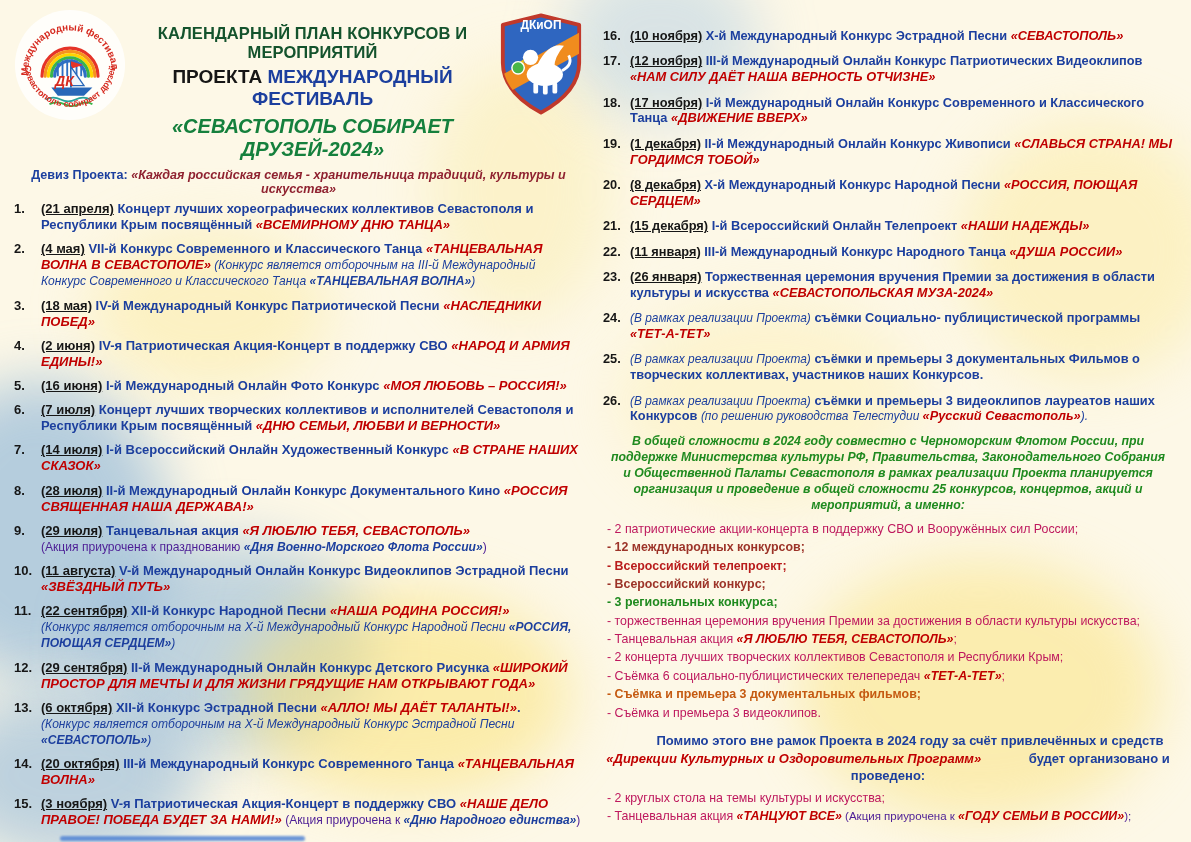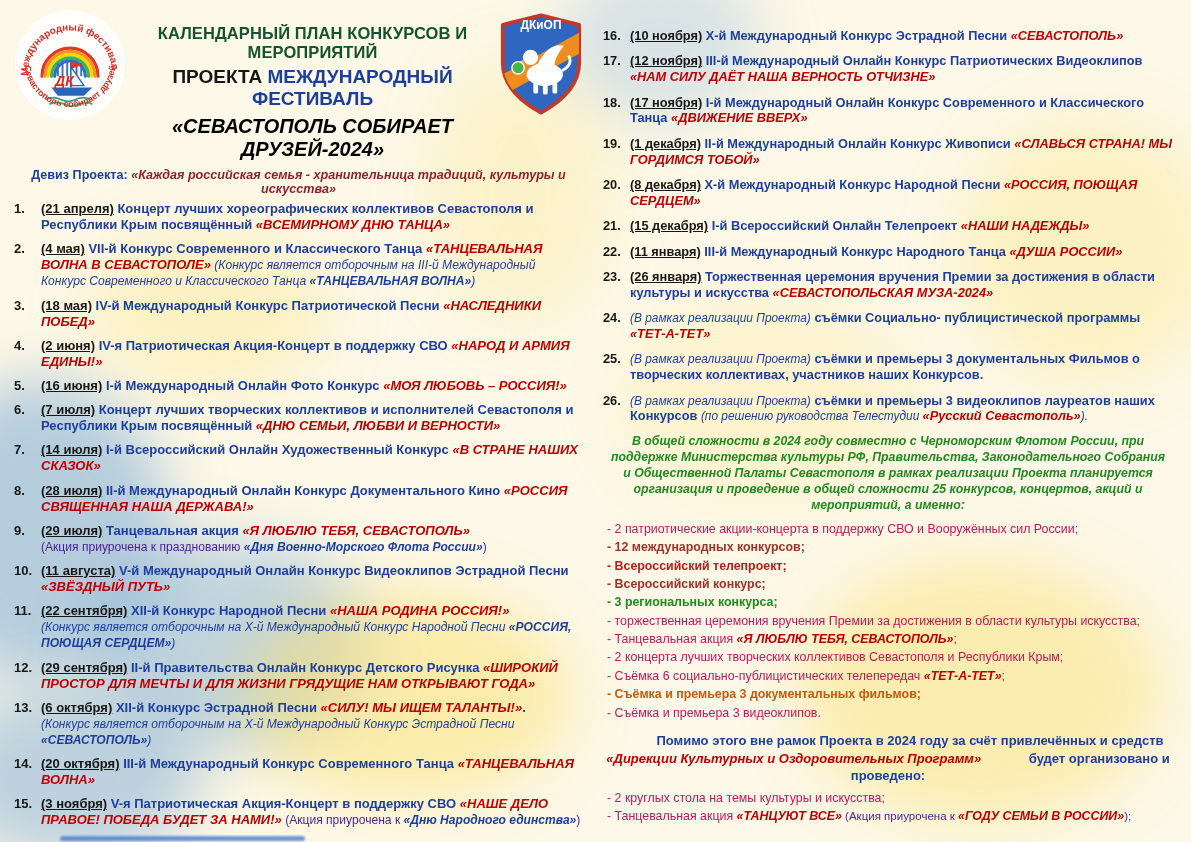--- a/index.html
+++ b/index.html
@@ -29,21 +29,21 @@
   .col-right { width:596px; padding:28px 18px 0 8px; }
 
   
   .header-row { display:flex; align-items:flex-start; }
   .logo-left  { width:112px; height:114px; flex:none; }
   .logo-right { width:84px;  height:104px; flex:none; margin-top:4px; }
   .title-block { flex:1; text-align:center; padding-top:16px; }
   .t1 { font-size:16.5px; font-weight:700; color:#14532d; letter-spacing:.1px; }
   .t2 { font-size:19px;  font-weight:700; color:#161616; margin-top:4px; }
   .t2 .blue { color:#1c3f9e; }
-  .t3 { font-size:20px; font-weight:700; font-style:italic; color:#000000; margin-top:5px; }
+  .t3 { font-size:20px; font-weight:700; font-style:italic; color:#15803d; margin-top:5px; }
   .motto { text-align:center; font-size:12.6px; margin:7px 0 5px; }
   .motto .lbl { color:#1c3f9e; font-weight:700; }
   .motto .quote { color:#8f2230; font-weight:700; font-style:italic; }
 
   
   .event-list .item { display:flex; margin-bottom:8px; font-size:13px; line-height:1.24; }
   .col-right .event-list .item { font-size:12.8px; margin-bottom:9.5px; }
   .num  { flex:0 0 27px; font-weight:700; color:#161616; }
   .body { flex:1; }
 
@@ -201,25 +201,25 @@
         <div class="item">
           <span class="num">10.</span>
           <span class="body"><span class="sg-d">(11 августа)</span><span class="sg-m"> V-й Международный Онлайн Конкурс Видеоклипов Эстрадной Песни </span><span class="sg-t">«ЗВЁЗДНЫЙ ПУТЬ»</span></span>
         </div>
         <div class="item">
           <span class="num">11.</span>
           <span class="body"><span class="sg-d">(22 сентября)</span><span class="sg-m"> XII-й Конкурс Народной Песни </span><span class="sg-t">«НАША РОДИНА РОССИЯ!»</span><br><span class="sg-n">(Конкурс является отборочным на Х-й Международный Конкурс Народной Песни </span><span class="sg-nb">«РОССИЯ, ПОЮЩАЯ СЕРДЦЕМ»</span><span class="sg-n">)</span></span>
         </div>
         <div class="item">
           <span class="num">12.</span>
-          <span class="body"><span class="sg-d">(29 сентября)</span><span class="sg-m"> II-й Правительства Онлайн Конкурс Детского Рисунка </span><span class="sg-t">«ШИРОКИЙ ПРОСТОР ДЛЯ МЕЧТЫ И ДЛЯ ЖИЗНИ ГРЯДУЩИЕ НАМ ОТКРЫВАЮТ ГОДА»</span></span>
+          <span class="body"><span class="sg-d">(29 сентября)</span><span class="sg-m"> II-й Международный Онлайн Конкурс Детского Рисунка </span><span class="sg-t">«ШИРОКИЙ ПРОСТОР ДЛЯ МЕЧТЫ И ДЛЯ ЖИЗНИ ГРЯДУЩИЕ НАМ ОТКРЫВАЮТ ГОДА»</span></span>
         </div>
         <div class="item">
           <span class="num">13.</span>
-          <span class="body"><span class="sg-d">(6 октября)</span><span class="sg-m"> XII-й Конкурс Эстрадной Песни </span><span class="sg-t">«СИЛУ! МЫ ИЩЕМ ТАЛАНТЫ!»</span><span class="sg-m">.</span><br><span class="sg-n">(Конкурс является отборочным на Х-й Международный Конкурс Эстрадной Песни </span><span class="sg-nb">«СЕВАСТОПОЛЬ»</span><span class="sg-n">)</span></span>
+          <span class="body"><span class="sg-d">(6 октября)</span><span class="sg-m"> XII-й Конкурс Эстрадной Песни </span><span class="sg-t">«АЛЛО! МЫ ДАЁТ ТАЛАНТЫ!»</span><span class="sg-m">.</span><br><span class="sg-n">(Конкурс является отборочным на Х-й Международный Конкурс Эстрадной Песни </span><span class="sg-nb">«СЕВАСТОПОЛЬ»</span><span class="sg-n">)</span></span>
         </div>
         <div class="item">
           <span class="num">14.</span>
           <span class="body"><span class="sg-d">(20 октября)</span><span class="sg-m"> III-й Международный Конкурс Современного Танца </span><span class="sg-t">«ТАНЦЕВАЛЬНАЯ ВОЛНА»</span></span>
         </div>
         <div class="item">
           <span class="num">15.</span>
           <span class="body"><span class="sg-d">(3 ноября)</span><span class="sg-m"> V-я Патриотическая Акция-Концерт в поддержку СВО </span><span class="sg-t">«НАШЕ ДЕЛО ПРАВОЕ! ПОБЕДА БУДЕТ ЗА НАМИ!»</span><span class="sg-r"> (Акция приурочена к </span><span class="sg-nb">«Дню Народного единства»</span><span class="sg-r">)</span></span>
         </div>
       </div>

